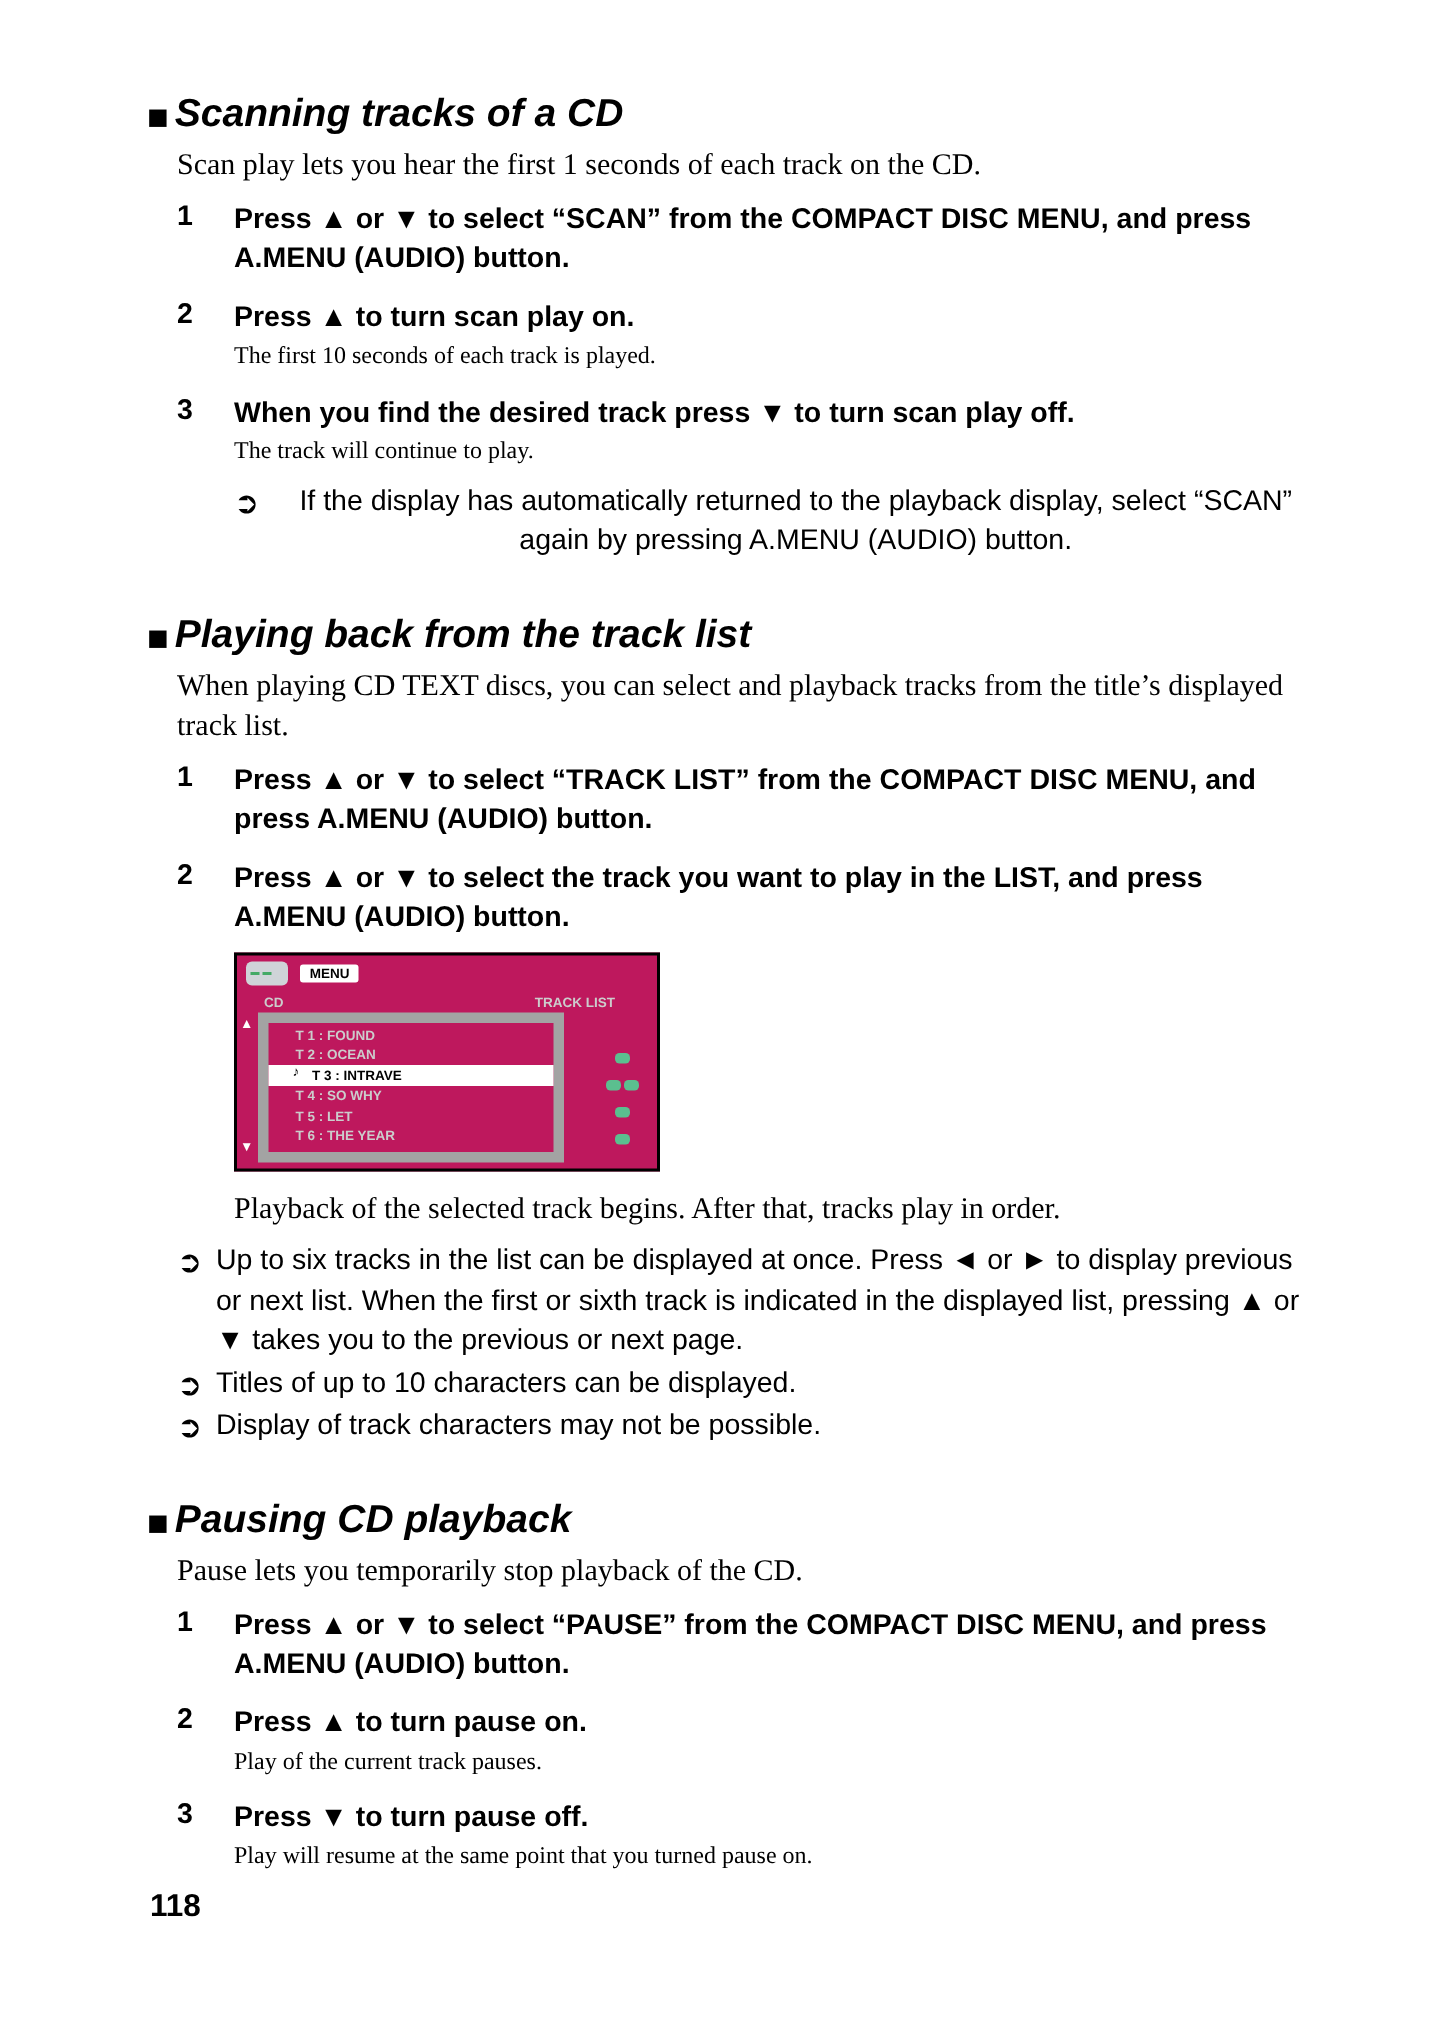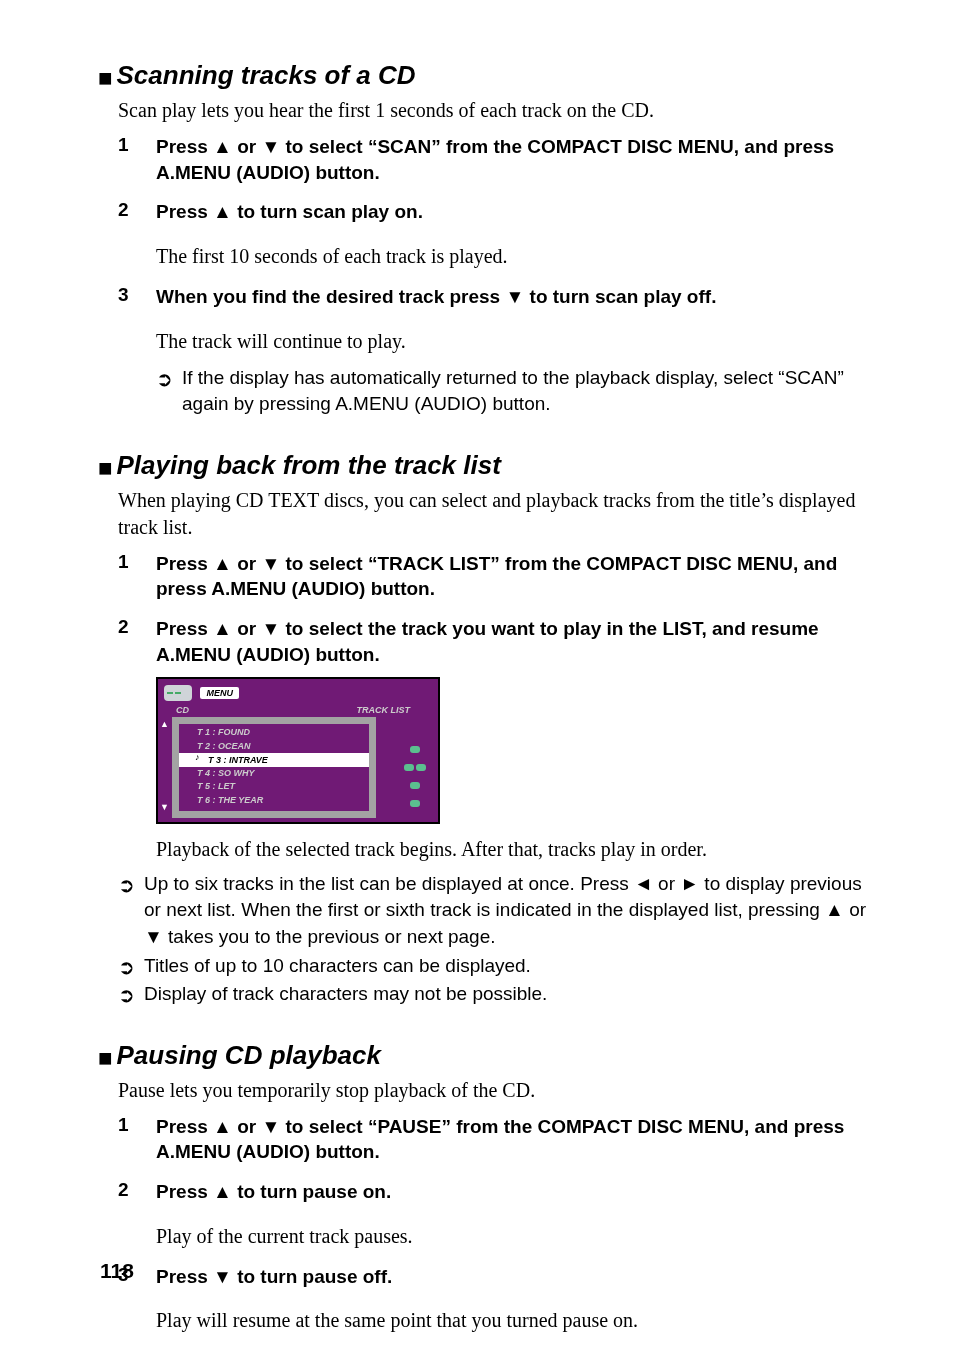--- a/index.html
+++ b/index.html
@@ -58,32 +58,33 @@
     font-weight: 700;
     font-size: 19px;
   }
   .step-title {
     font-family: Arial, Helvetica, sans-serif;
     font-weight: 700;
     font-size: 19px;
     line-height: 1.35;
   }
   .step-body {
-    font-size: 20px;
+    font-size: 16px;
     line-height: 1.35;
-    margin-top: 18px;
+    margin-top: 2px;
     font-family: Liberation Serif, serif;
   }
   .note-list {
     list-style: none;
     margin: 2px 0 12px 20px;
     padding: 0;
   }
   .note-list.inner {
     margin-left: 58px;
+    text-align: center;
   }
   .note-list li {
     position: relative;
     padding-left: 26px;
     font-family: Arial, Helvetica, sans-serif;
     font-size: 19px;
     line-height: 1.4;
     margin-bottom: 2px;
   }
   .note-list li::before {
@@ -100,24 +101,23 @@
   }
   .gap-section { margin-top: 32px; }
 
   
   .figwrap {
     margin: 10px 0 8px 58px;
   }
   .fig {
     width: 280px;
     border: 2px solid #000;
-    background: #701a75;
-    font-family: Arial, Helvetica, sans-serif;
-    position: relative;
-    font-style: italic;
+    background: #be185d;
+    font-family: Arial, Helvetica, sans-serif;
+    position: relative;
   }
   .fig-top {
     padding: 4px 6px 0 6px;
   }
   .fig-icon {
     display: inline-block;
     width: 28px;
     height: 16px;
     background: #cfd4d8;
     border-radius: 4px;
@@ -268,21 +268,21 @@
   <ol class="steps">
     <li>
       <span class="num">1</span>
       <div class="step-title">
         <span>Press </span><span class="tri">▲</span><span> or </span><span class="tri">▼</span><span> to select “TRACK LIST” from the COMPACT DISC MENU, and press A.MENU (AUDIO) button.</span>
       </div>
     </li>
     <li>
       <span class="num">2</span>
       <div class="step-title">
-        <span>Press </span><span class="tri">▲</span><span> or </span><span class="tri">▼</span><span> to select the track you want to play in the LIST, and resume A.MENU (AUDIO) button.</span>
+        <span>Press </span><span class="tri">▲</span><span> or </span><span class="tri">▼</span><span> to select the track you want to play in the LIST, and press A.MENU (AUDIO) button.</span>
       </div>
 
       <div class="figwrap" style="margin-left:0;">
         <div class="fig">
           <div class="fig-top">
             <span class="fig-icon"></span>
             <span class="menu-chip">MENU</span>
           </div>
           <div class="fig-sub">
             <span>CD</span>

